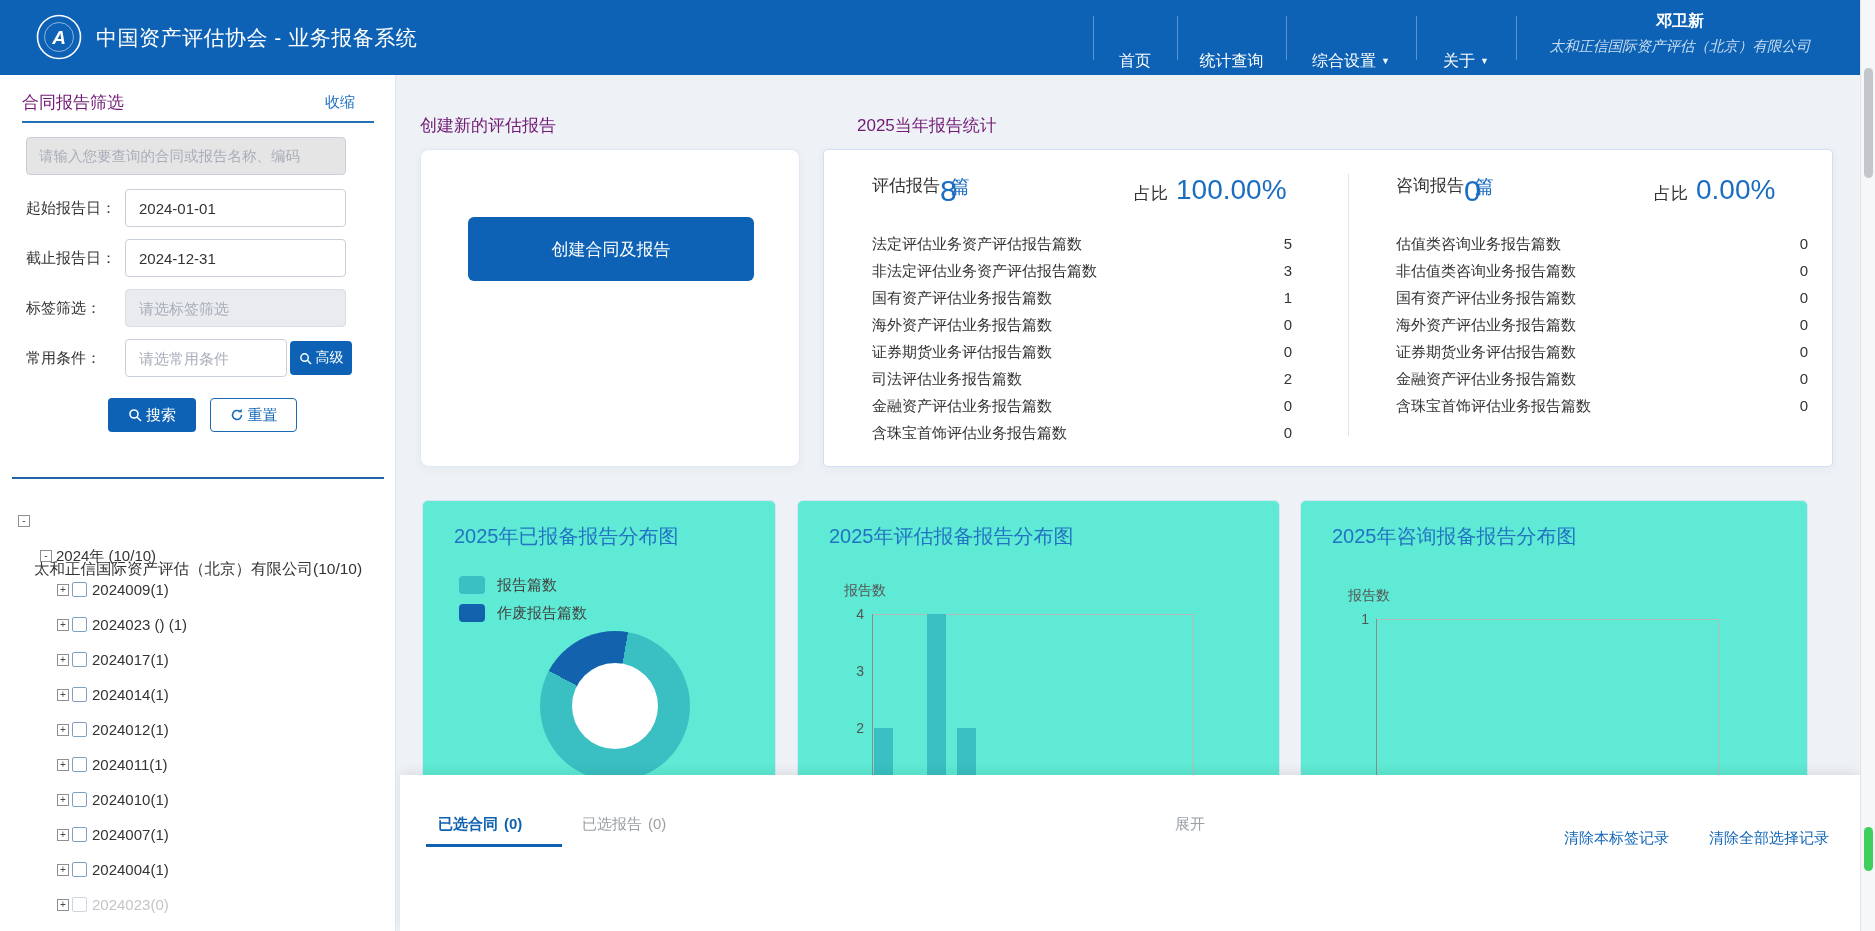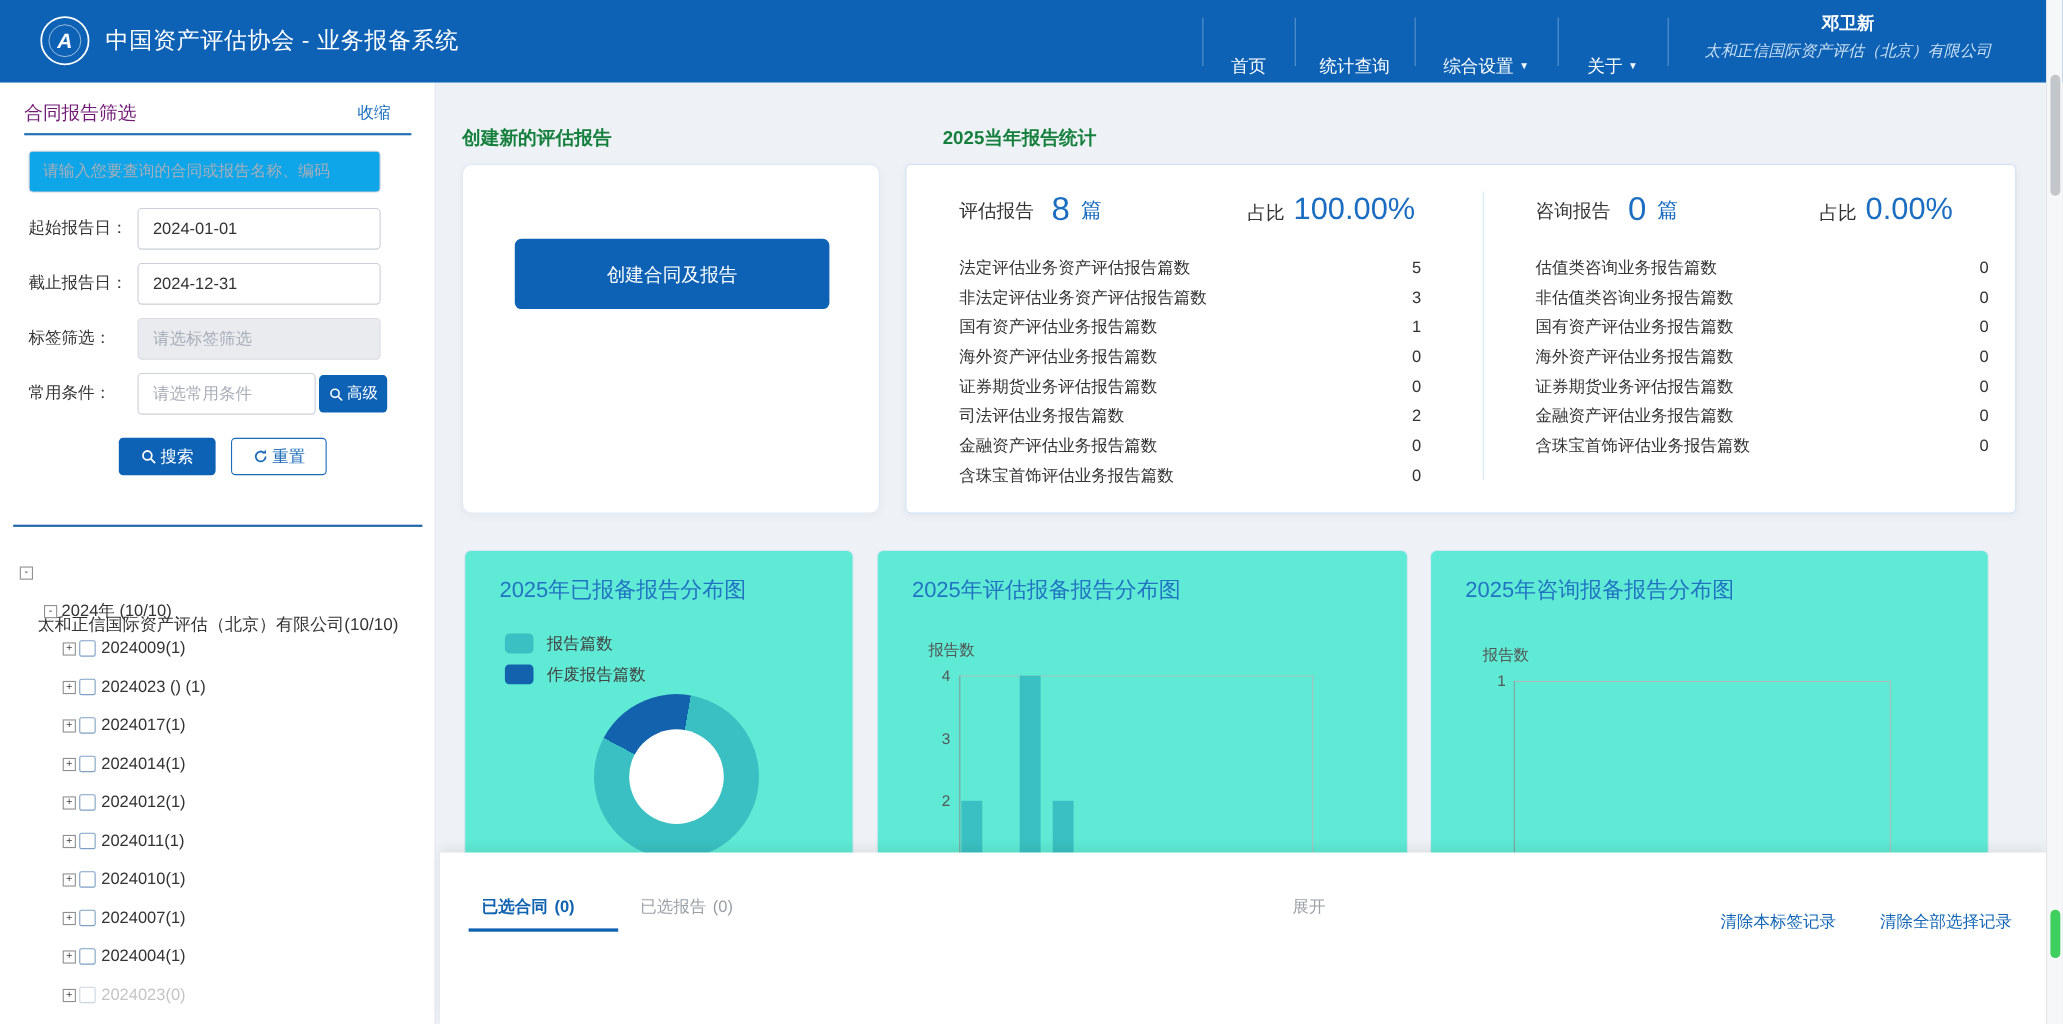--- a/index.html
+++ b/index.html
@@ -18,21 +18,21 @@
   .user{position:absolute;left:1526px;top:0;width:308px;height:75px;cursor:pointer;text-align:center;}
   .user-name{margin-top:11px;color:#fff;font-size:16px;font-weight:bold;}
   .user-co{margin-top:5px;color:#c9def2;font-size:14.5px;white-space:nowrap;font-style:italic;}
 
   
   .sidebar{position:absolute;left:0;top:75px;width:396px;height:856px;background:#fff;border-right:1px solid #e2e6eb;z-index:2;}
   .flt-title{position:absolute;left:22px;top:16px;font-size:17px;color:#701a75;font-weight:500;}
   .flt-collapse{position:absolute;left:325px;top:18px;font-size:15px;color:#1a6ebf;cursor:pointer;}
   .flt-underline{position:absolute;left:22px;top:46px;width:352px;height:2px;background:#2470b3;}
   .kw{position:absolute;left:26px;top:62px;width:320px;height:38px;border:1px solid #c9cfd8;border-radius:4px;
-      padding:0 12px;font-size:14.5px;color:#333;background:#0ea5e9;outline:none;
+      padding:0 12px;font-size:14.5px;color:#333;background:#e5e5e5;outline:none;
       font-family:"Liberation Sans","DejaVu Sans",sans-serif;}
   .kw::placeholder,.fin::placeholder{color:#a8aeb8;}
   .flabel{position:absolute;left:26px;font-size:15px;color:#333;line-height:38px;}
   .l1{top:114px}.l2{top:164px}.l3{top:214px}.l4{top:264px}
   .fin{position:absolute;left:125px;width:221px;height:38px;border:1px solid #c9cfd8;border-radius:4px;
       padding:0 13px;font-size:15px;color:#333;background:#fff;outline:none;
       font-family:"Liberation Sans","DejaVu Sans",sans-serif;}
   .i1{top:114px}.i2{top:164px}
   .i3{top:214px;background:#e9ebef;border-color:#dadde3;}
   .i4{top:264px;width:162px;}
@@ -50,29 +50,29 @@
   .twisty.plus::after{content:"+";}
   .cb{position:absolute;left:72px;top:5px;width:15px;height:15px;border:1px solid #7fa0c4;border-radius:2px;background:#fff;}
   .tlabel{position:absolute;line-height:26px;font-size:15px;color:#333;}
   .tree-row.root .twisty{left:18px;} .tree-row.root .tlabel{left:34px;font-size:15.5px;margin-top:48px;}
   .tree-row.year .twisty{left:40px;} .tree-row.year .tlabel{left:56px;}
   .tree-row.item .twisty{left:57px;} .tree-row.item .tlabel{left:92px;}
   .tree-row.item.disabled .tlabel{color:#c5c5c5;}
   .tree-row.item.disabled .cb{border-color:#ccd6e0;}
 
   
-  .sec-title{position:absolute;font-size:17px;color:#15803d;font-weight:700;}
+  .sec-title{position:absolute;font-size:17px;color:#701a75;font-weight:400;}
   .t-create{left:420px;top:114px;} .t-stats{left:823px;top:114px;margin-left:34px;}
   .panel{position:absolute;background:#fff;border:1px solid #dbe7f3;border-radius:6px;
       box-shadow:0 2px 8px rgba(40,90,160,.05);}
   .panel-create{left:420px;top:149px;width:380px;height:318px;border-radius:9px;border-color:#e0eaf5;}
   .btn-create{position:absolute;left:47px;top:67px;width:286px;height:64px;background:#0d62b5;color:#fff;
       font-size:17px;border-radius:6px;}
   .panel-stats{left:823px;top:149px;width:1010px;height:318px;border-color:#cfe0f2;border-radius:5px;}
-  .stat-head{position:absolute;top:24px;display:inline-flex;align-items:center;gap:16px;white-space:nowrap;}
+  .stat-head{position:absolute;top:24px;display:inline-flex;align-items:flex-start;gap:0;white-space:nowrap;}
   .stat-head.h-left{left:48px;} .stat-head.h-right{left:572px;}
   .sh-name{font-size:17px;color:#333;}
   .sh-count{font-size:30px;color:#1b6dc1;}
   .sh-unit{font-size:19px;color:#1b6dc1;margin-left:-6px;}
   .stat-ratio{position:absolute;top:24px;display:inline-flex;align-items:baseline;gap:8px;white-space:nowrap;}
   .stat-ratio.r-left{left:310px;} .stat-ratio.r-right{left:830px;}
   .sr-label{font-size:17px;color:#333;}
   .sr-value{font-size:28px;color:#1b6dc1;}
   .v-divider{position:absolute;left:524px;top:24px;width:1px;height:262px;background:#d8e6f4;}
   .stat-rows{position:absolute;top:80px;}

